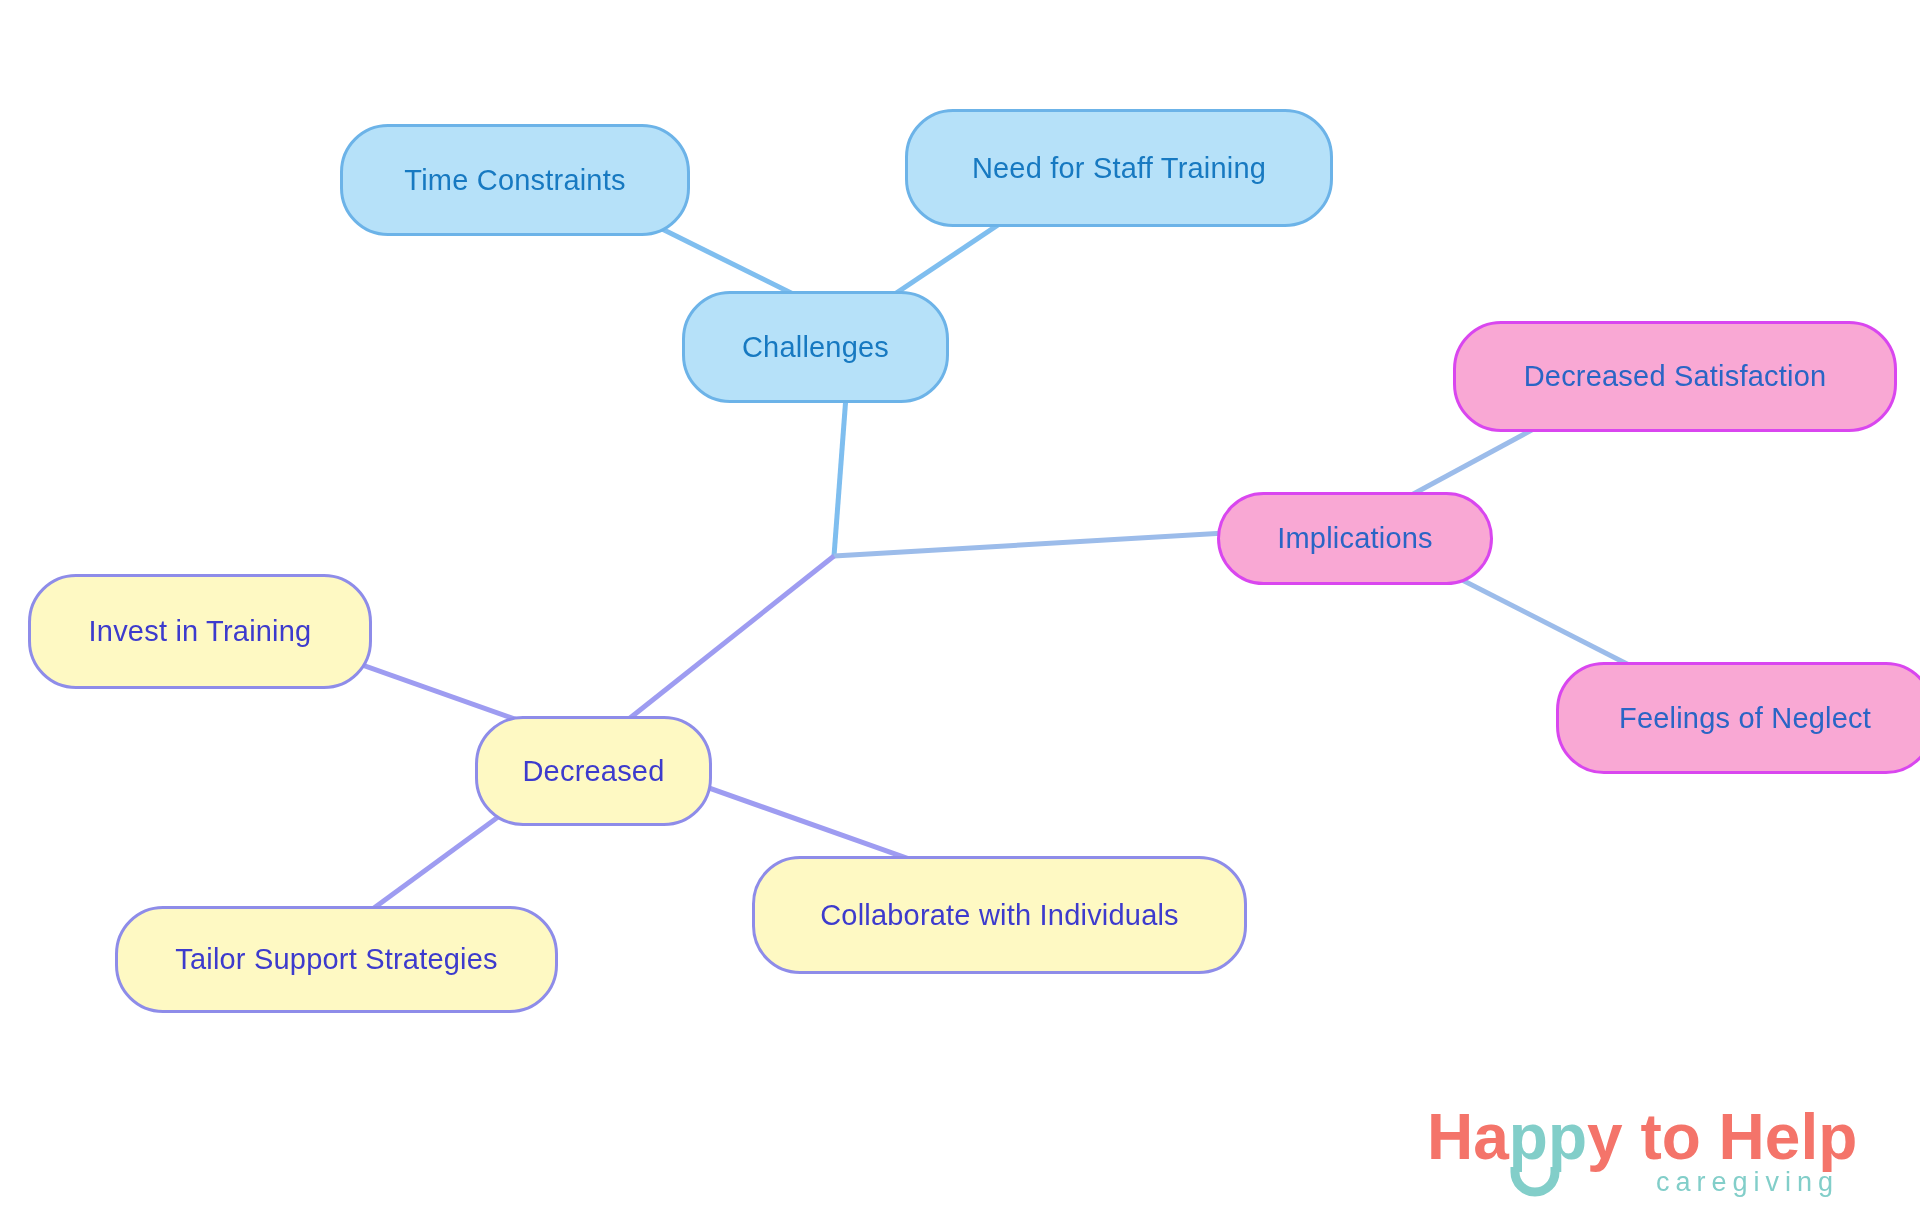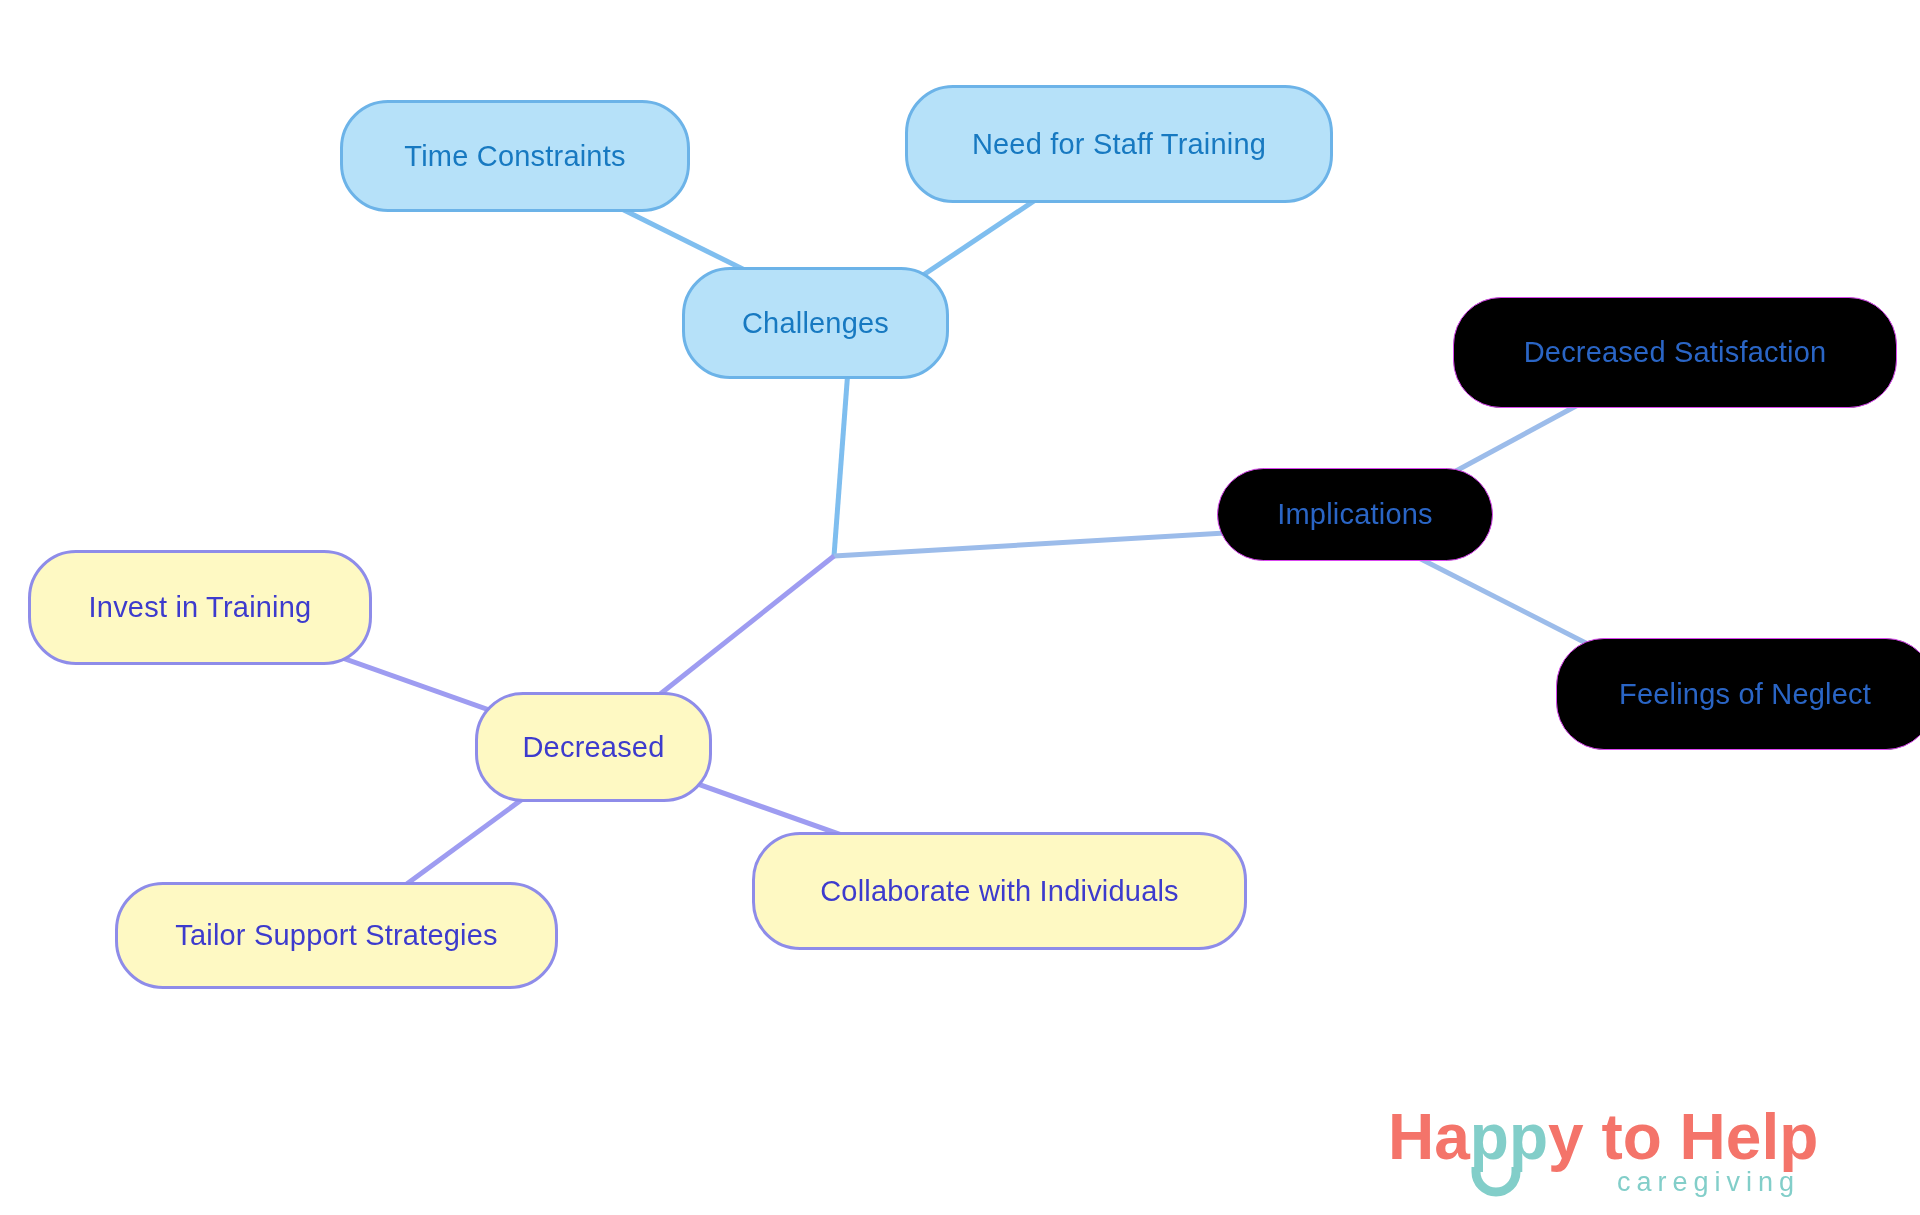--- a/index.html
+++ b/index.html
@@ -18,49 +18,50 @@
     z-index:2;
     display:flex;
     align-items:center;
     justify-content:center;
     text-align:center;
     border-radius:48px;
     font-size:29px;
     letter-spacing:.2px;
     white-space:nowrap;
     cursor:pointer;
+    margin-top:24px;
   }
   .node.central {
     background:#0e1421;
     color:#f7f8fa;
     border:none;
     border-radius:33px;
     font-size:30px;
   }
   .node.sky  { background:#b6e1f9; border:3px solid #6cb3e8; color:#1779c1; }
-  .node.peri { background:#000000; border:1px solid #d946ef; color:#2a65c5; }
+  .node.peri { background:#f9a8d4; border:3px solid #d946ef; color:#2a65c5; }
   .node.lav  { background:#fef9c3; border:3px solid #8e8ce9; color:#3d3bcd; }
 
   
   #node-central               { left:573px;  top:497px; width:522px; height:118px; }
   #node-challenges            { left:682px;  top:267px; width:267px; height:112px; }
   #node-time_constraints      { left:340px;  top:100px; width:350px; height:112px; }
   #node-need_staff_training   { left:905px;  top:85px;  width:428px; height:118px; }
   #node-implications          { left:1217px; top:468px; width:276px; height:93px; }
   #node-decreased_satisfaction{ left:1453px; top:297px; width:444px; height:111px; }
   #node-feelings_neglect      { left:1556px; top:638px; width:378px; height:112px; }
   #node-solutions             { left:475px;  top:692px; width:237px; height:110px; }
   #node-invest_training       { left:28px;   top:550px; width:344px; height:115px; }
   #node-tailor_support        { left:115px;  top:882px; width:443px; height:107px; }
   #node-collaborate           { left:752px;  top:832px; width:495px; height:118px; }
 
   
   #logo {
     position:absolute;
-    left:1388px;
+    left:1427px;
     top:1104px;
     width:462px;
     z-index:3;
   }
   #logo .title {
     position:relative;
     font-size:64px;
     font-weight:bold;
     line-height:1.05;
     letter-spacing:0;

